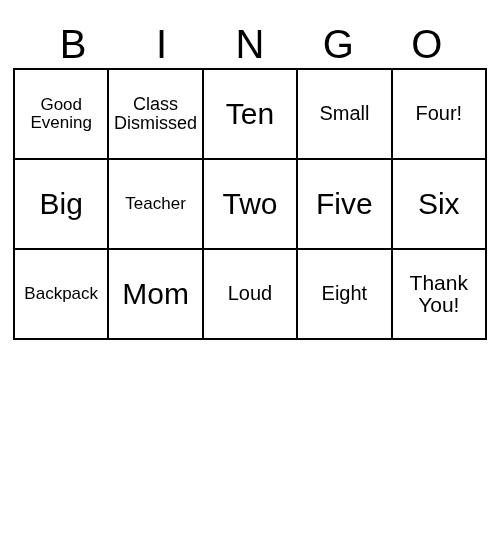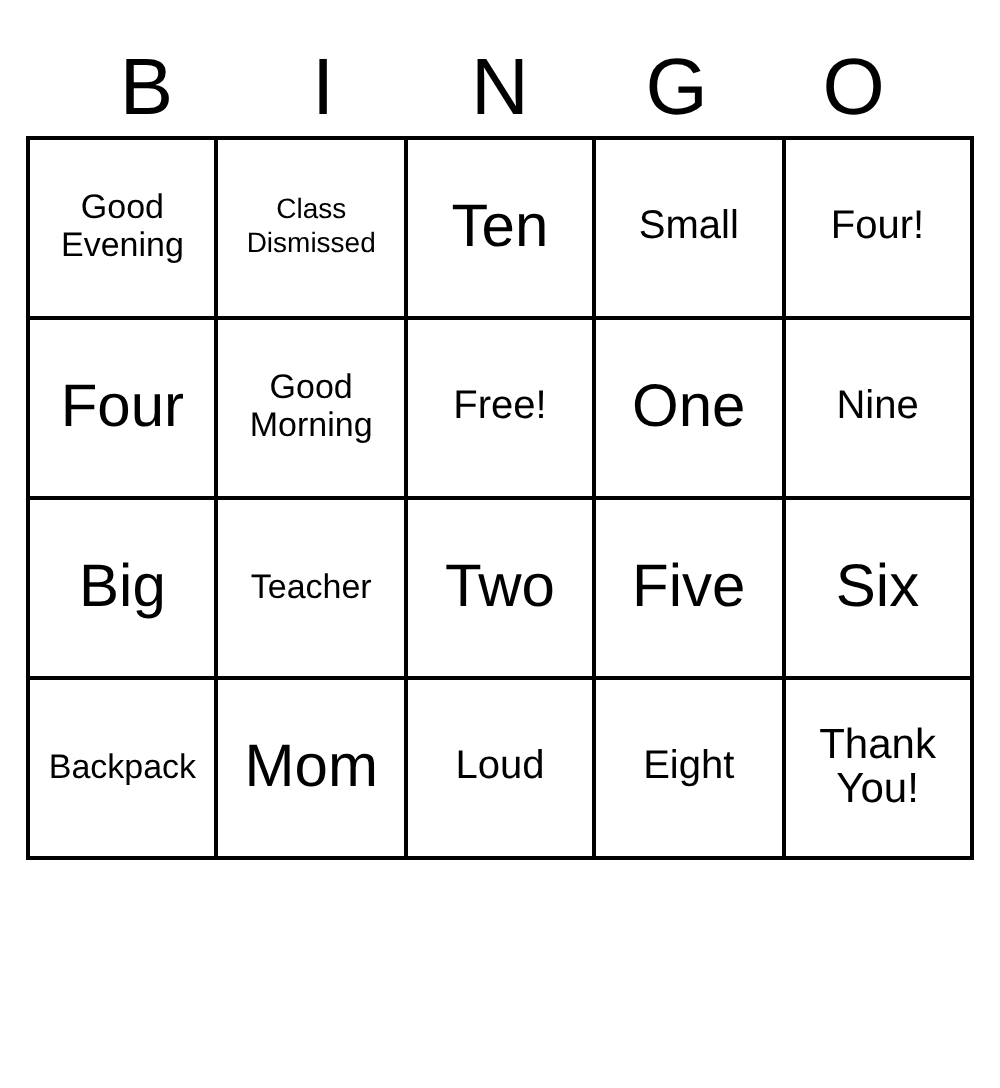--- a/index.html
+++ b/index.html
@@ -52,21 +52,21 @@
     color: #000000;
     font-family: "Liberation Sans", sans-serif;
     line-height: 1.06;
     word-wrap: break-word;
     overflow: hidden;
   }
   .sz-xl { font-size: 30px; }
   .sz-lg { font-size: 20px; }
   .sz-md { font-size: 21px; }
   .sz-sm { font-size: 17px; }
-  .sz-xs { font-size: 14px; }
+  .sz-xs { font-size: 18px; }
 </style>
 </head>
 <body>
 
 <div id="bingo-card">
 
   <div id="header-row">
     <div class="header-cell">B</div>
     <div class="header-cell">I</div>
     <div class="header-cell">N</div>
@@ -77,27 +77,20 @@
   <table id="grid">
     <tbody>
       <tr>
         <td><span class="sz-sm">Good Evening</span></td>
         <td><span class="sz-xs">Class Dismissed</span></td>
         <td><span class="sz-xl">Ten</span></td>
         <td><span class="sz-lg">Small</span></td>
         <td><span class="sz-lg">Four!</span></td>
       </tr>
       <tr>
-        <td><span class="sz-xl">Four</span></td>
-        <td><span class="sz-sm">Good Morning</span></td>
-        <td><span class="sz-lg">Free!</span></td>
-        <td><span class="sz-xl">One</span></td>
-        <td><span class="sz-lg">Nine</span></td>
-      </tr>
-      <tr>
         <td><span class="sz-xl">Big</span></td>
         <td><span class="sz-sm">Teacher</span></td>
         <td><span class="sz-xl">Two</span></td>
         <td><span class="sz-xl">Five</span></td>
         <td><span class="sz-xl">Six</span></td>
       </tr>
       <tr>
         <td><span class="sz-sm">Backpack</span></td>
         <td><span class="sz-xl">Mom</span></td>
         <td><span class="sz-lg">Loud</span></td>

